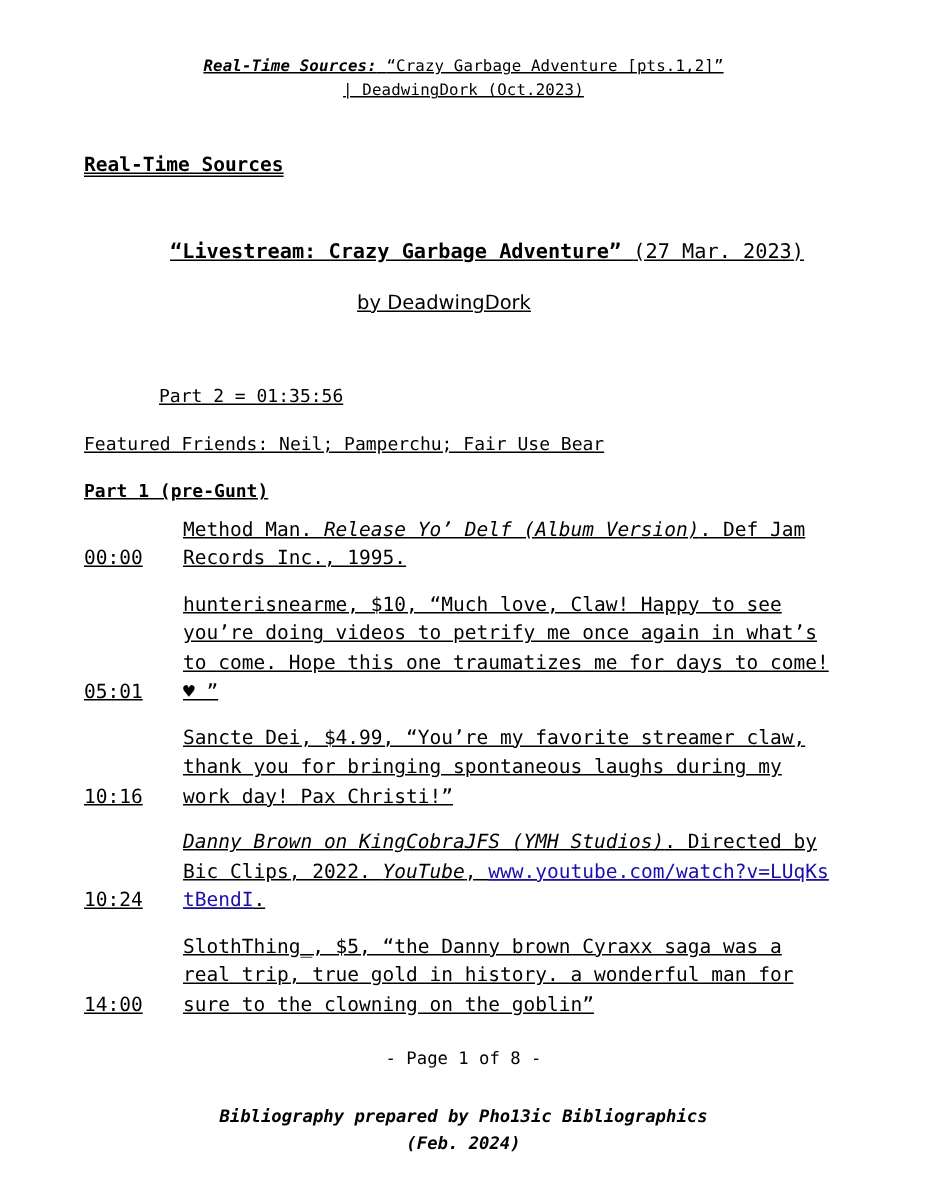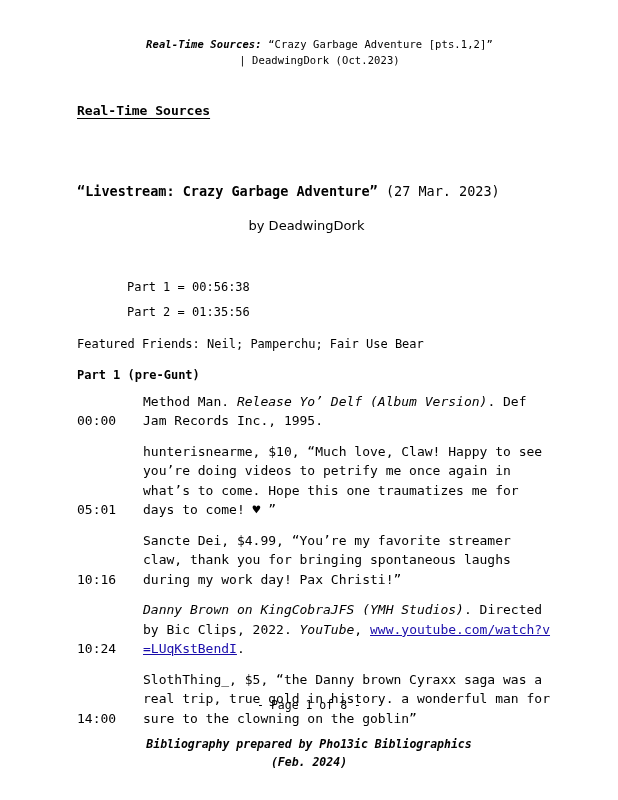--- a/index.html
+++ b/index.html
@@ -12,22 +12,23 @@
     height: 800px;
     font-family: "DejaVu Sans Mono", monospace;
     color: #000000;
     position: relative;
     overflow: hidden;
   }
   .page {
     width: 618px;
     height: 800px;
     box-sizing: border-box;
-    padding: 36px 56px 0 77px;
+    padding: 36px 56px 0 56px;
     position: relative;
+    text-decoration: underline;
   }
 
   
   .runhead {
     text-align: center;
     font-size: 10.5px;
     line-height: 1.55;
     letter-spacing: 0.1px;
   }
   .runhead .line1 {
@@ -47,22 +48,22 @@
   .section-title {
     margin-top: 34px;
     font-size: 13px;
     font-weight: bold;
     text-decoration: underline;
     text-underline-offset: 3px;
   }
 
   
   .work-title {
-    margin-top: 65px;
-    text-align: left;
+    margin-top: 42px;
+    text-align: right;
     font-size: 13.5px;
     padding-right: 26px;
   }
   .work-title .t {
     font-weight: bold;
   }
   .work-title .d {
     font-weight: normal;
   }
   .byline {
@@ -153,21 +154,20 @@
   <div class="section-title">Real-Time Sources</div>
 
   <div class="work-title">
     <span class="t">“Livestream: Crazy Garbage Adventure”</span>
     <span class="d">(27 Mar. 2023)</span>
   </div>
 
   <div class="byline">by DeadwingDork</div>
 
   <div class="parts">
-    <div>Part 1 = 00:56:38</div>
     <div>Part 2 = 01:35:56</div>
   </div>
 
   <div class="featured">Featured Friends: Neil; Pamperchu; Fair Use Bear</div>
 
   <div class="part-head">Part 1 (pre-Gunt)</div>
 
   <div class="entries">
 
     <div class="entry">

